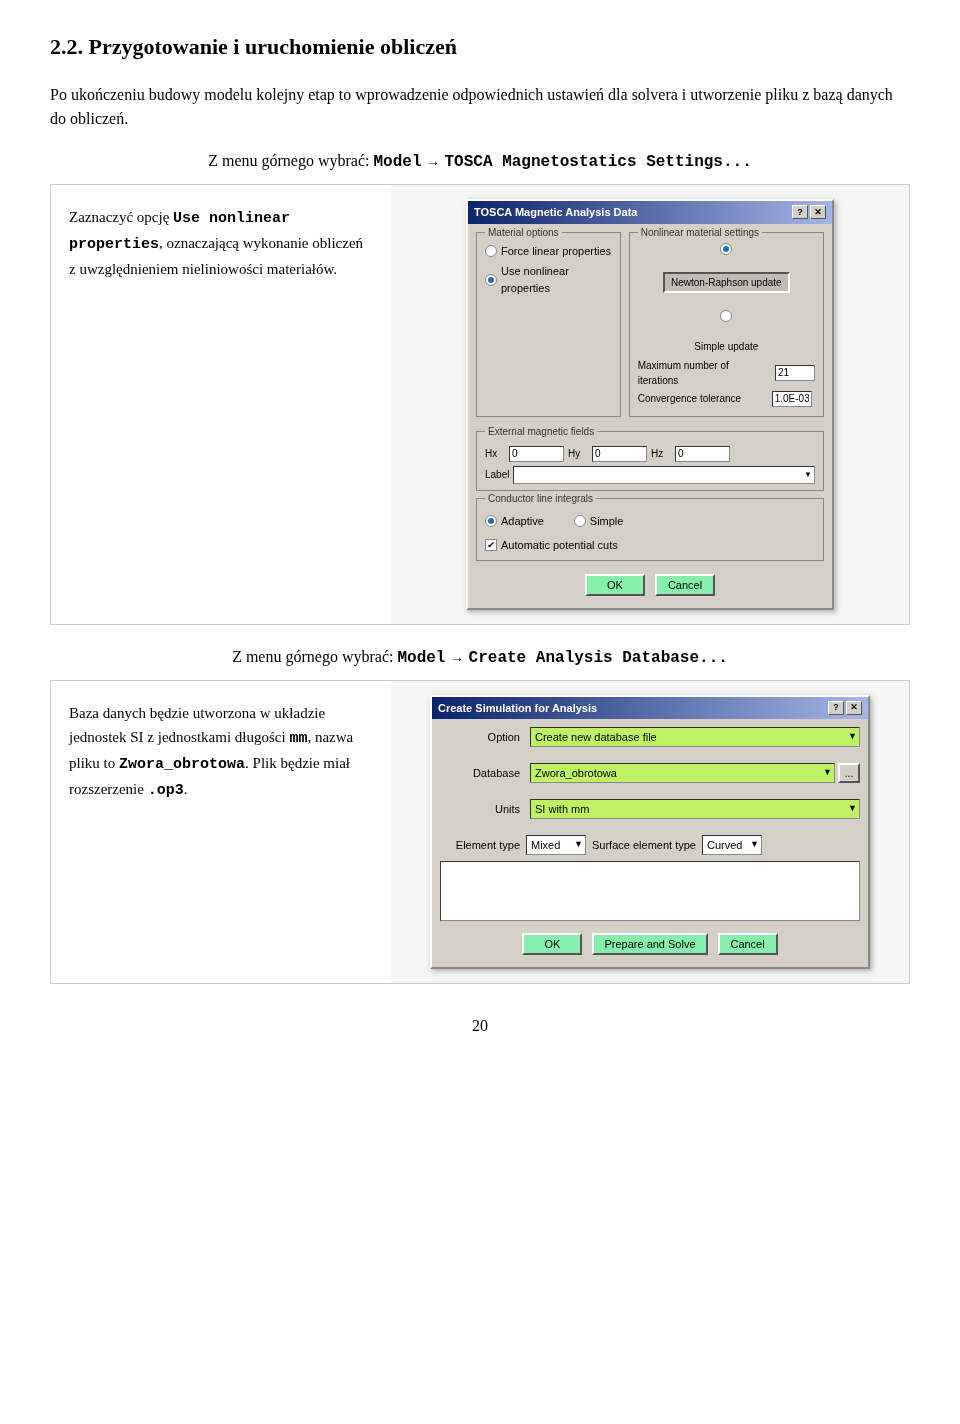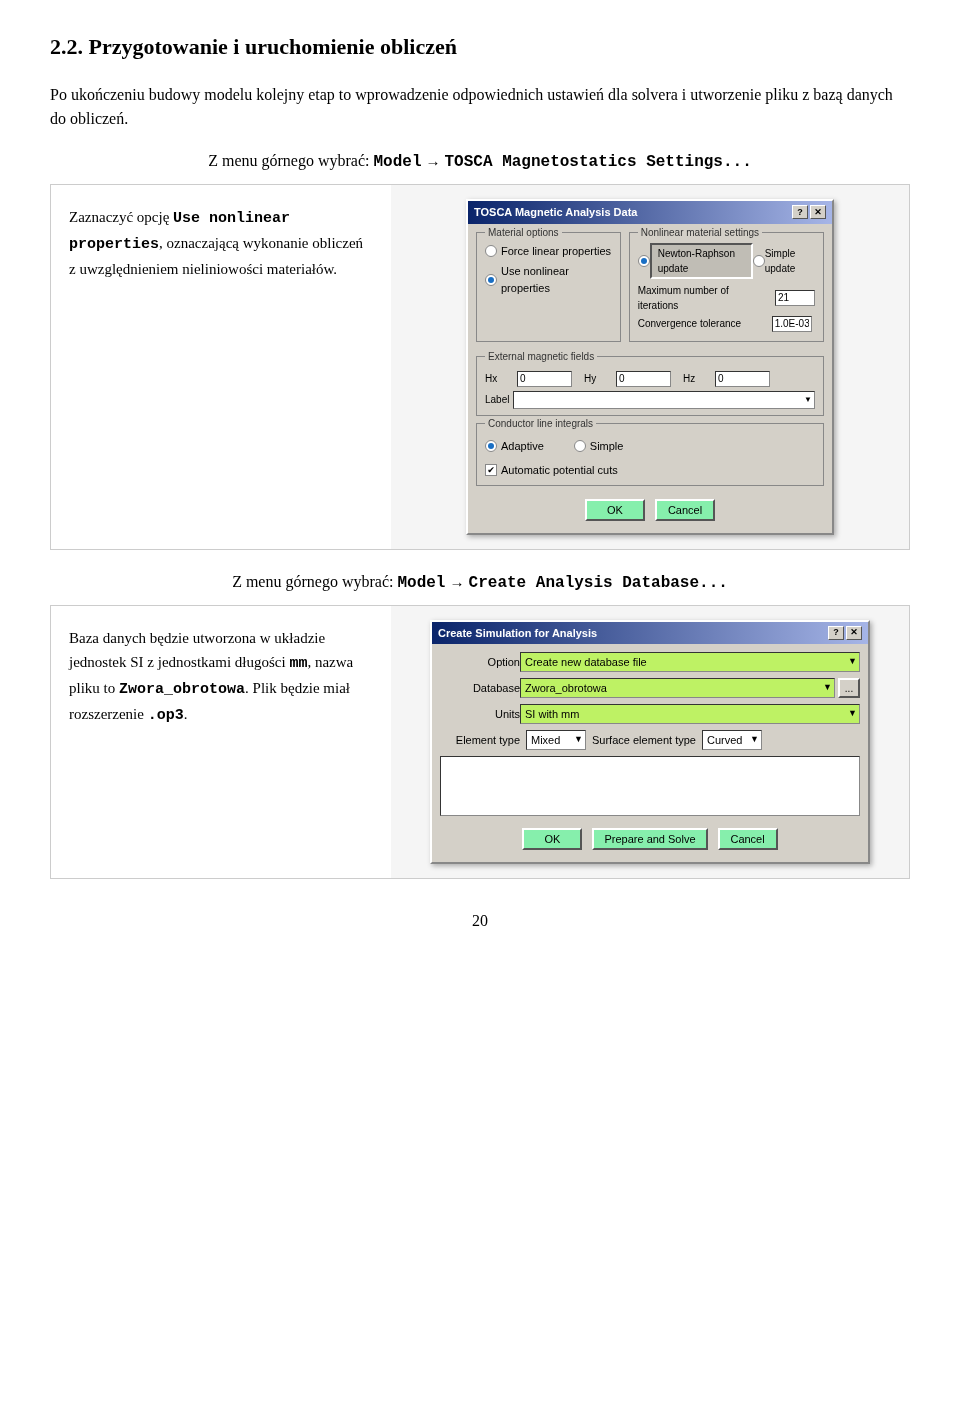--- a/index.html
+++ b/index.html
@@ -151,22 +151,23 @@
       content: '';
       width: 6px;
       height: 6px;
       border-radius: 50%;
       background: #1a6fc4;
     }
 
     .nl-row {
       display: flex;
       align-items: center;
-      gap: 0;
+      gap: 17px;
       margin-bottom: 4px;
+      flex-direction: column;
     }
 
     .nl-btn {
       padding: 1px 6px;
       background: #d4d0c8;
       border: 2px solid;
       border-top-color: #fff;
       border-left-color: #fff;
       border-bottom-color: #555;
       border-right-color: #555;
@@ -203,21 +204,21 @@
       height: 16px;
       border: 1px inset #888;
       background: #fff;
       font-size: 10px;
       padding: 1px 2px;
     }
 
     .hxyz-row {
       display: flex;
       align-items: center;
-      gap: 12px;
+      gap: 4px;
       margin-top: 4px;
     }
 
     .hxyz-label {
       font-size: 10px;
       min-width: 20px;
     }
 
     .hxyz-input {
       width: 55px;
@@ -299,22 +300,22 @@
     }
 
     
     .sim-dialog {
       width: 440px;
     }
 
     .form-row {
       display: flex;
       align-items: center;
-      gap: 0;
-      margin-bottom: 6px;
+      gap: 10px;
+      margin-bottom: 16px;
       font-size: 11px;
     }
 
     .form-label {
       min-width: 80px;
       text-align: right;
       font-size: 11px;
     }
 
     .form-combo {

